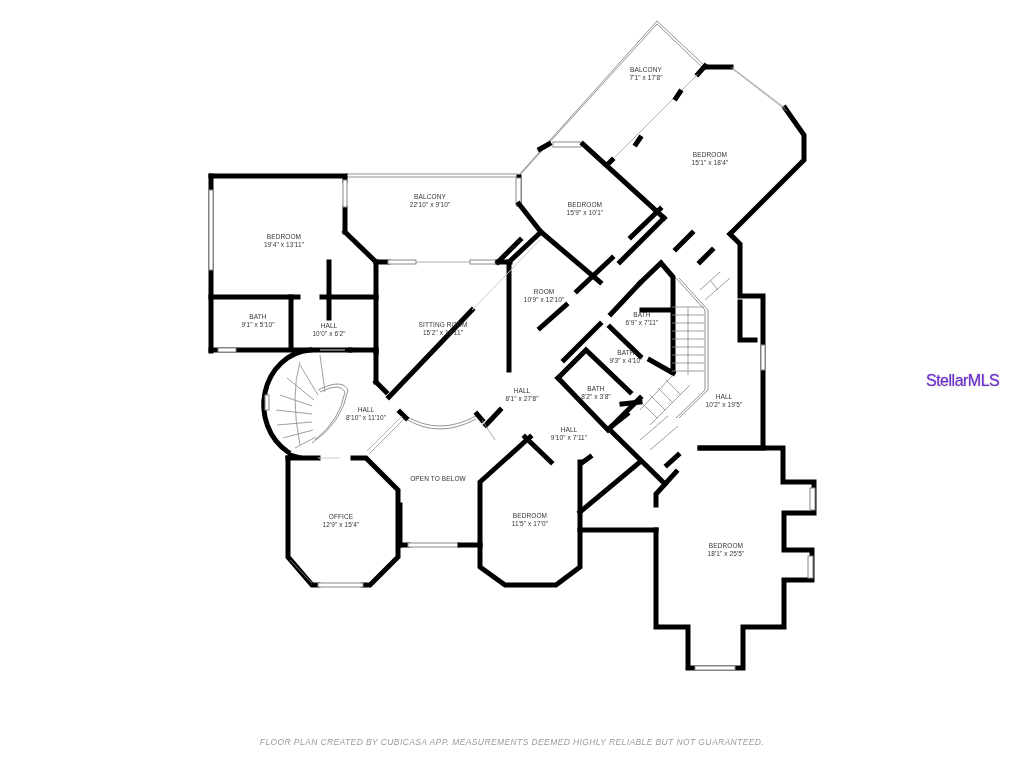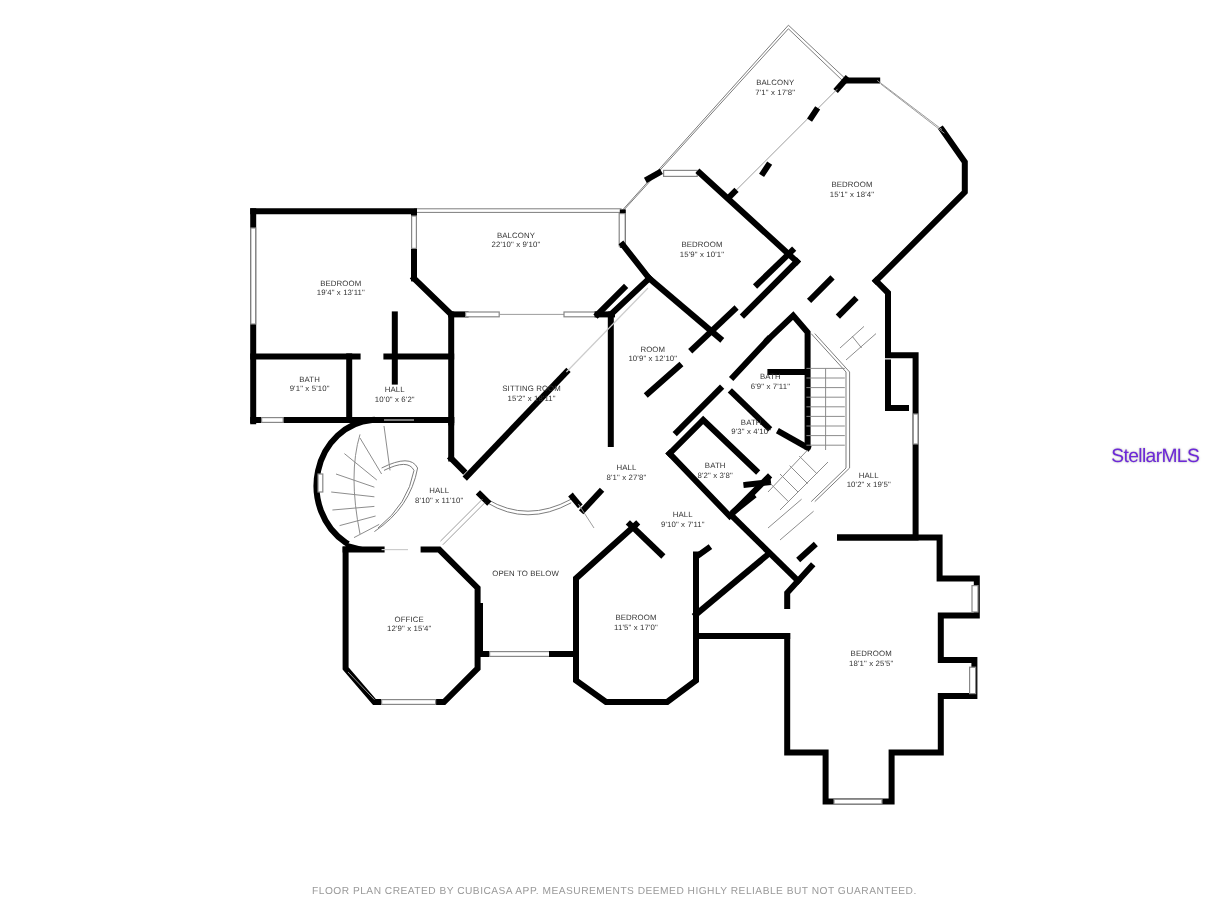--- a/index.html
+++ b/index.html
@@ -8,21 +8,21 @@
   .wall { stroke: #000; stroke-width: 5; fill: none; stroke-linecap: square; stroke-linejoin: miter; }
   .win { stroke: #888; stroke-width: 1; fill: #fff; }
   .winline { stroke: #999; stroke-width: 0.8; fill: none; }
   .rail { stroke: #777; stroke-width: 0.8; fill: none; }
   .stair { stroke: #888; stroke-width: 0.8; fill: none; }
   .door { stroke: #ccc; stroke-width: 1; fill: none; }
   .room-label { position: absolute; text-align: center; color: #333; font-size: 6.5px; line-height: 8px; letter-spacing: 0.1px; transform: translate(-50%, -50%); white-space: nowrap; }
   .room-label .name { display: block; }
   .room-label .dim { display: block; }
   .watermark { position: absolute; left: 926px; top: 372px; font-size: 16px; color: #6d28d9; font-family: "Liberation Sans", sans-serif; text-shadow: 0 0 2px #bbb, 0 0 1px #ccc; letter-spacing: -0.5px; }
-  .footer { position: absolute; left: 0; width: 1024px; top: 737px; text-align: center; font-size: 8.5px; color: #9a9a9a; letter-spacing: 0.4px; }
+  .footer { position: absolute; left: 0; width: 1024px; top: 737px; text-align: center; font-size: 8.5px; color: #9a9a9a; letter-spacing: 0.4px; font-style: italic; }
 </style>
 </head>
 <body>
 
 <svg id="plan" viewBox="0 0 1024 768" xmlns="http://www.w3.org/2000/svg">
 
   <g>
     <polyline class="rail" points="517,177 657,21 706,67"></polyline>
     <polyline class="rail" points="519,176 657,24 703,68"></polyline>
   </g>

